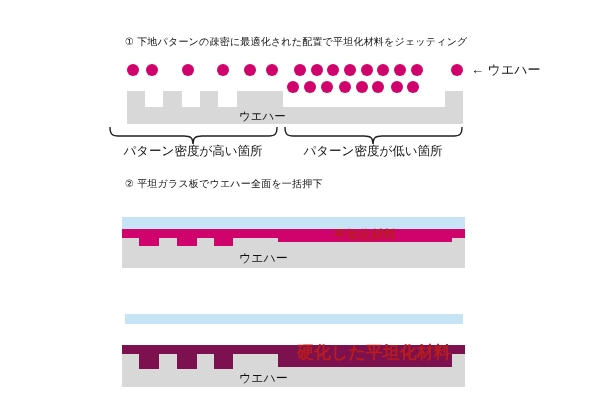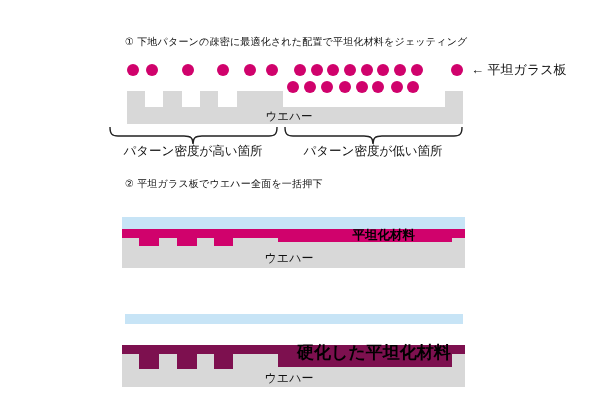--- a/index.html
+++ b/index.html
@@ -4,23 +4,23 @@
 <style>
   html,body{margin:0;padding:0;background:#ffffff;}
   .canvas{
     position:relative;width:600px;height:400px;background:#ffffff;
     font-family:"Liberation Sans","DejaVu Sans",sans-serif;overflow:hidden;
   }
   .canvas svg{position:absolute;left:0;top:0;}
   .txt{position:absolute;color:#111111;white-space:nowrap;line-height:16px;}
   .heading{font-size:10px;font-weight:normal;letter-spacing:0.2px;margin-left:38px;}
   .arrow-label{font-size:13px;}
-  .wafer-label{font-size:11.5px;text-align:center;width:100px;}
+  .wafer-label{font-size:11.5px;width:100px;}
   .brace-label{font-size:12.5px;text-align:center;width:170px;}
-  .on-material{color:#000000;font-weight:bold;font-size:12.5px;text-align:right;}
+  .on-material{color:#b91c1c;font-weight:bold;font-size:12.5px;text-align:center;}
 </style>
 </head>
 <body>
 
 <div class="canvas">
 
   <svg width="600" height="400" viewBox="0 0 600 400">
 
     <path d="M127,124 V91 H145 V107 H163 V91 H182 V107 H200 V91 H218 V107 H237 V91 H283 V107 H445 V91 H463 V124 Z" fill="#d8d8d8"></path>
     <g id="droplets">
@@ -54,21 +54,21 @@
     <rect x="122" y="217" width="343" height="12" fill="#c7e4f6"></rect>
     <path d="M122,229 H465 V238 H452 V242 H278 V238 H233 V246 H214 V238 H197 V246 H177 V238 H159 V246 H139 V238 H122 Z" fill="#d0026c"></path>
     <path d="M122,268 V238 H139 V246 H159 V238 H177 V246 H197 V238 H214 V246 H233 V238 H278 V242 H452 V238 H465 V268 Z" fill="#d8d8d8"></path>
 
     <rect x="125" y="314" width="338" height="10" fill="#c7e4f6"></rect>
     <path d="M122,345 H465 V354 H452 V367 H278 V354 H233 V369 H214 V354 H197 V369 H177 V354 H159 V369 H139 V354 H122 Z" fill="#7d104f"></path>
     <path d="M122,387 V354 H139 V369 H159 V354 H177 V369 H197 V354 H214 V369 H233 V354 H278 V367 H452 V354 H465 V387 Z" fill="#d8d8d8"></path>
   </svg>
 
   <div class="txt heading" style="left:87px;top:34px;">① 下地パターンの疎密に最適化された配置で平坦化材料をジェッティング</div>
-  <div class="txt arrow-label" style="left:471px;top:62px;">← 平坦ガラス板</div>
+  <div class="txt arrow-label" style="left:471px;top:62px;">← ウエハー</div>
   <div class="txt wafer-label" style="left:239px;top:108px;">ウエハー</div>
   <div class="txt brace-label" style="left:108px;top:143px;">パターン密度が高い箇所</div>
   <div class="txt heading" style="left:87px;top:176px;">② 平坦ガラス板でウエハー全面を一括押下</div>
 
   <div class="txt brace-label" style="left:288px;top:143px;">パターン密度が低い箇所</div>
   <div class="txt on-material" style="left:315px;top:229px;width:100px;line-height:13px;">平坦化材料</div>
   <div class="txt wafer-label" style="left:239px;top:250px;font-size:12px;">ウエハー</div>
 
   <div class="txt on-material" style="left:297px;top:346px;width:140px;line-height:13px;font-size:17px;">硬化した平坦化材料</div>
   <div class="txt wafer-label" style="left:239px;top:370px;font-size:12px;">ウエハー</div>

